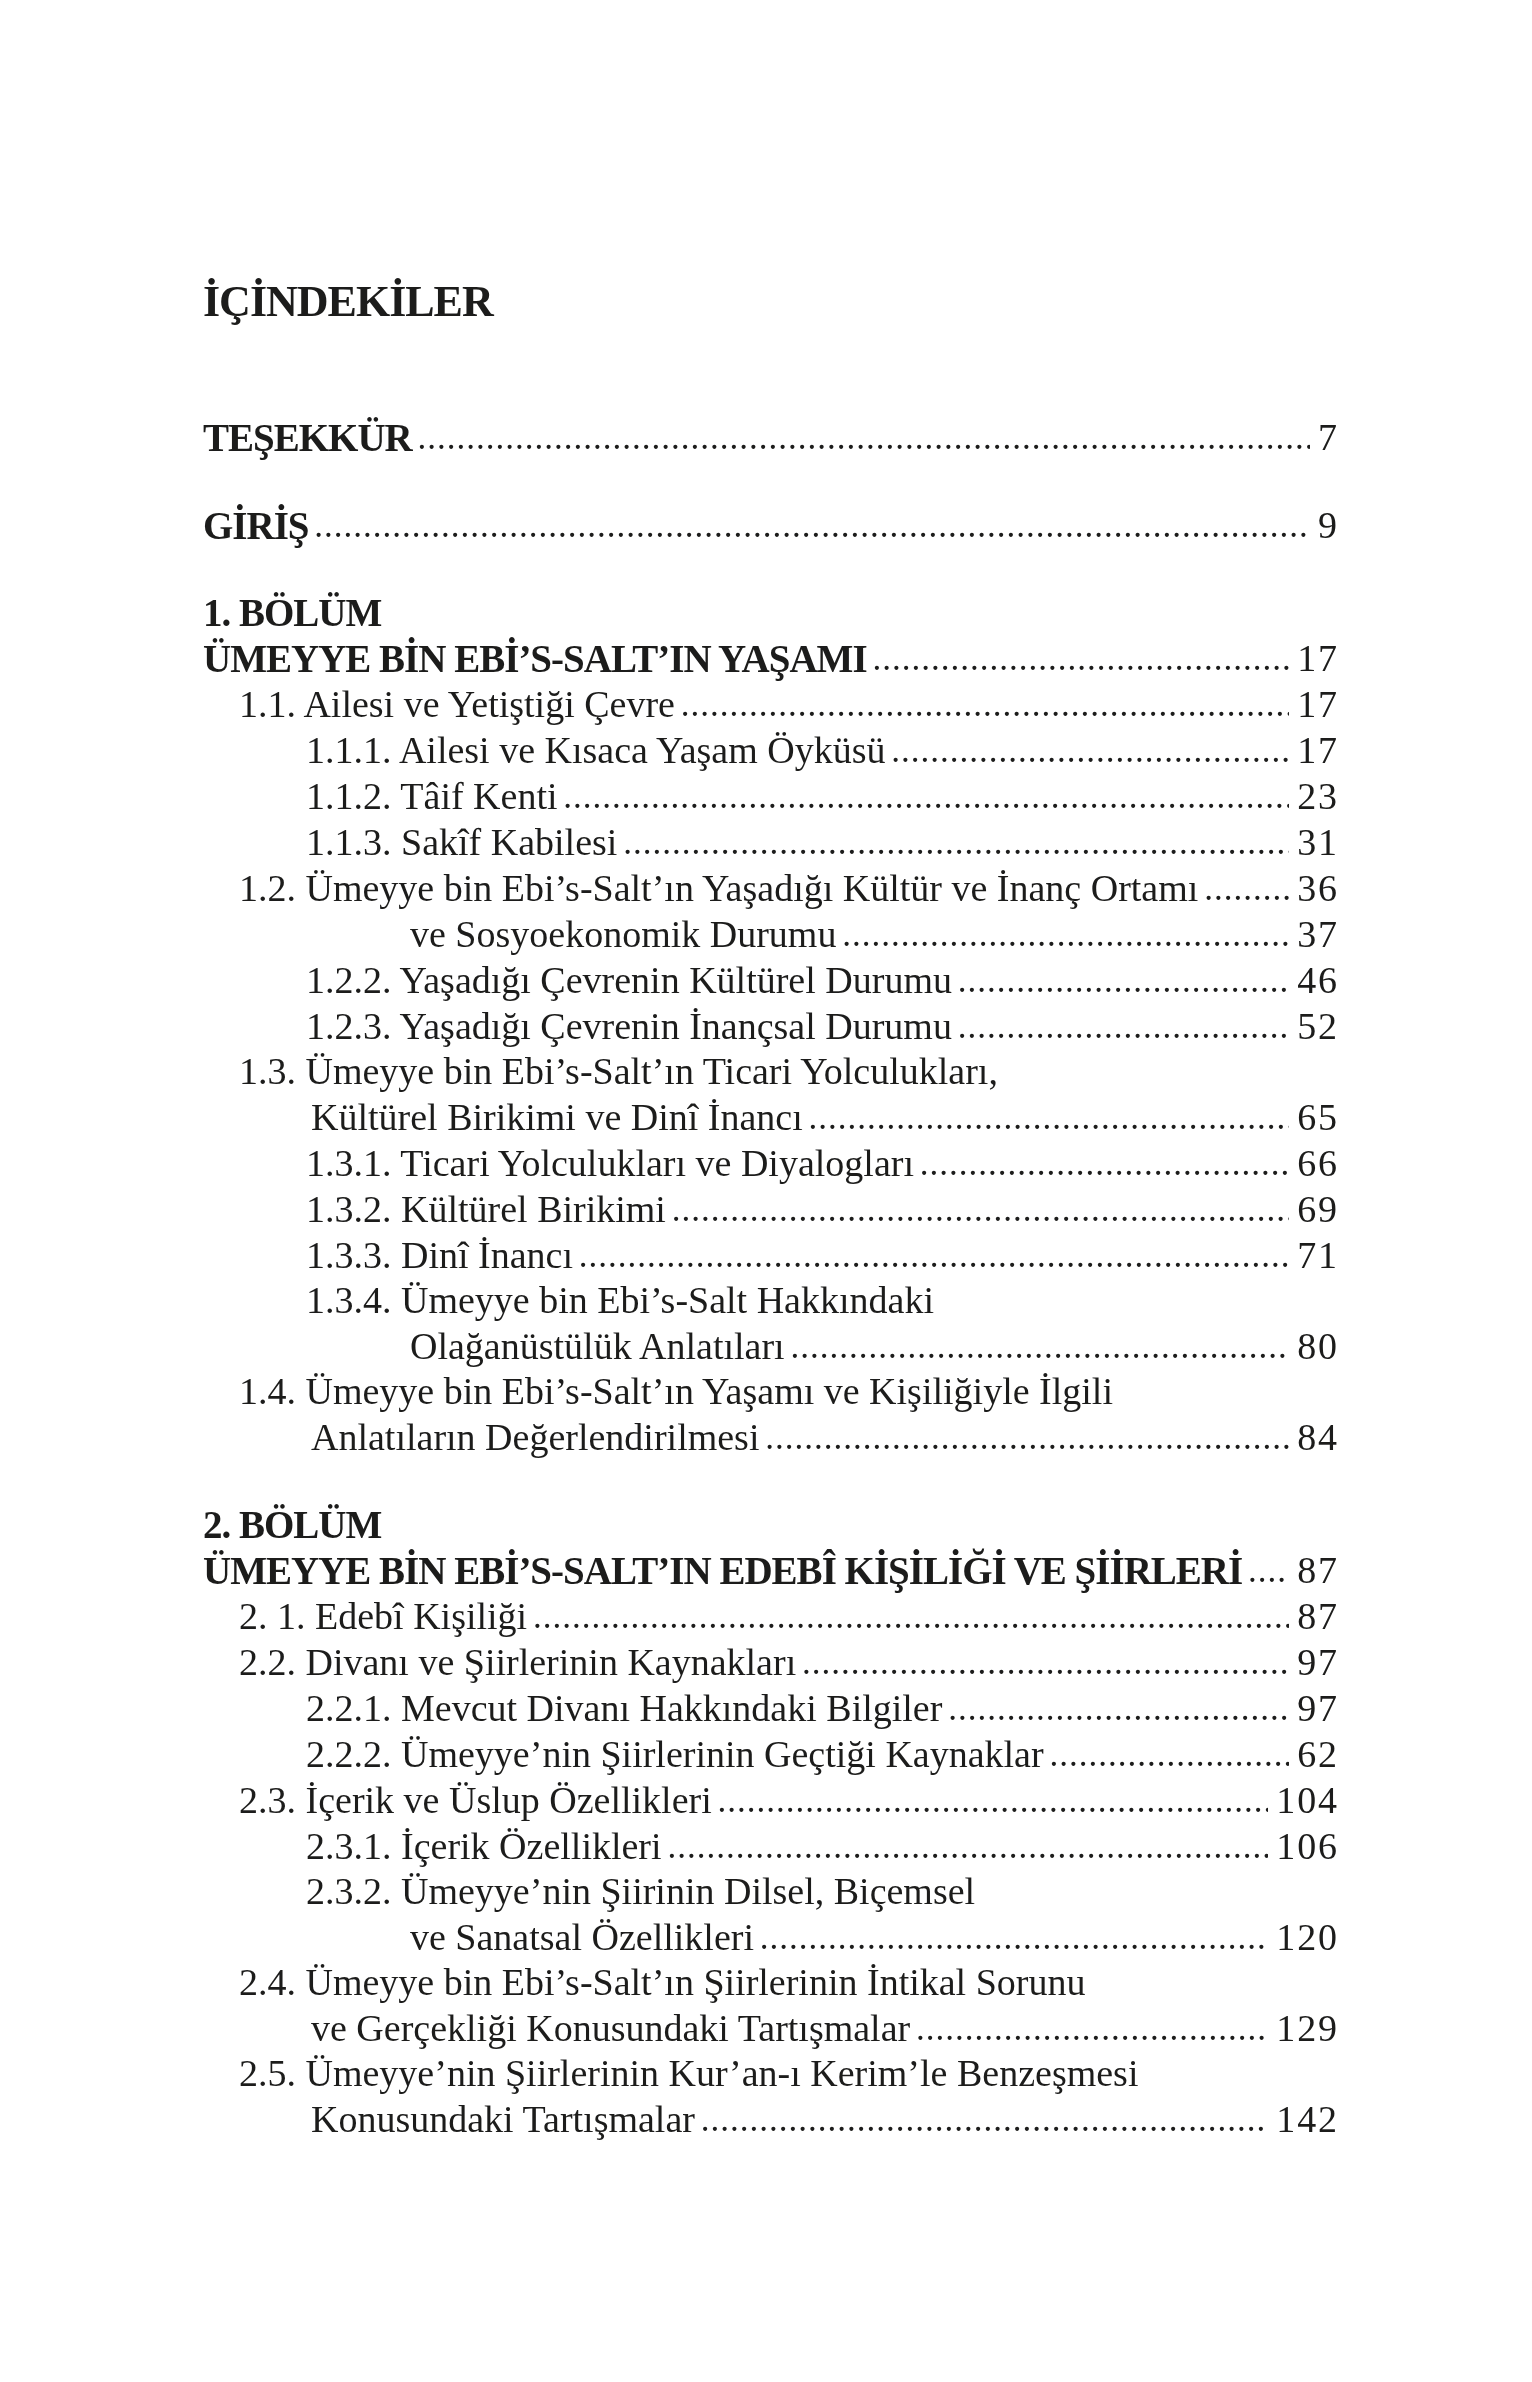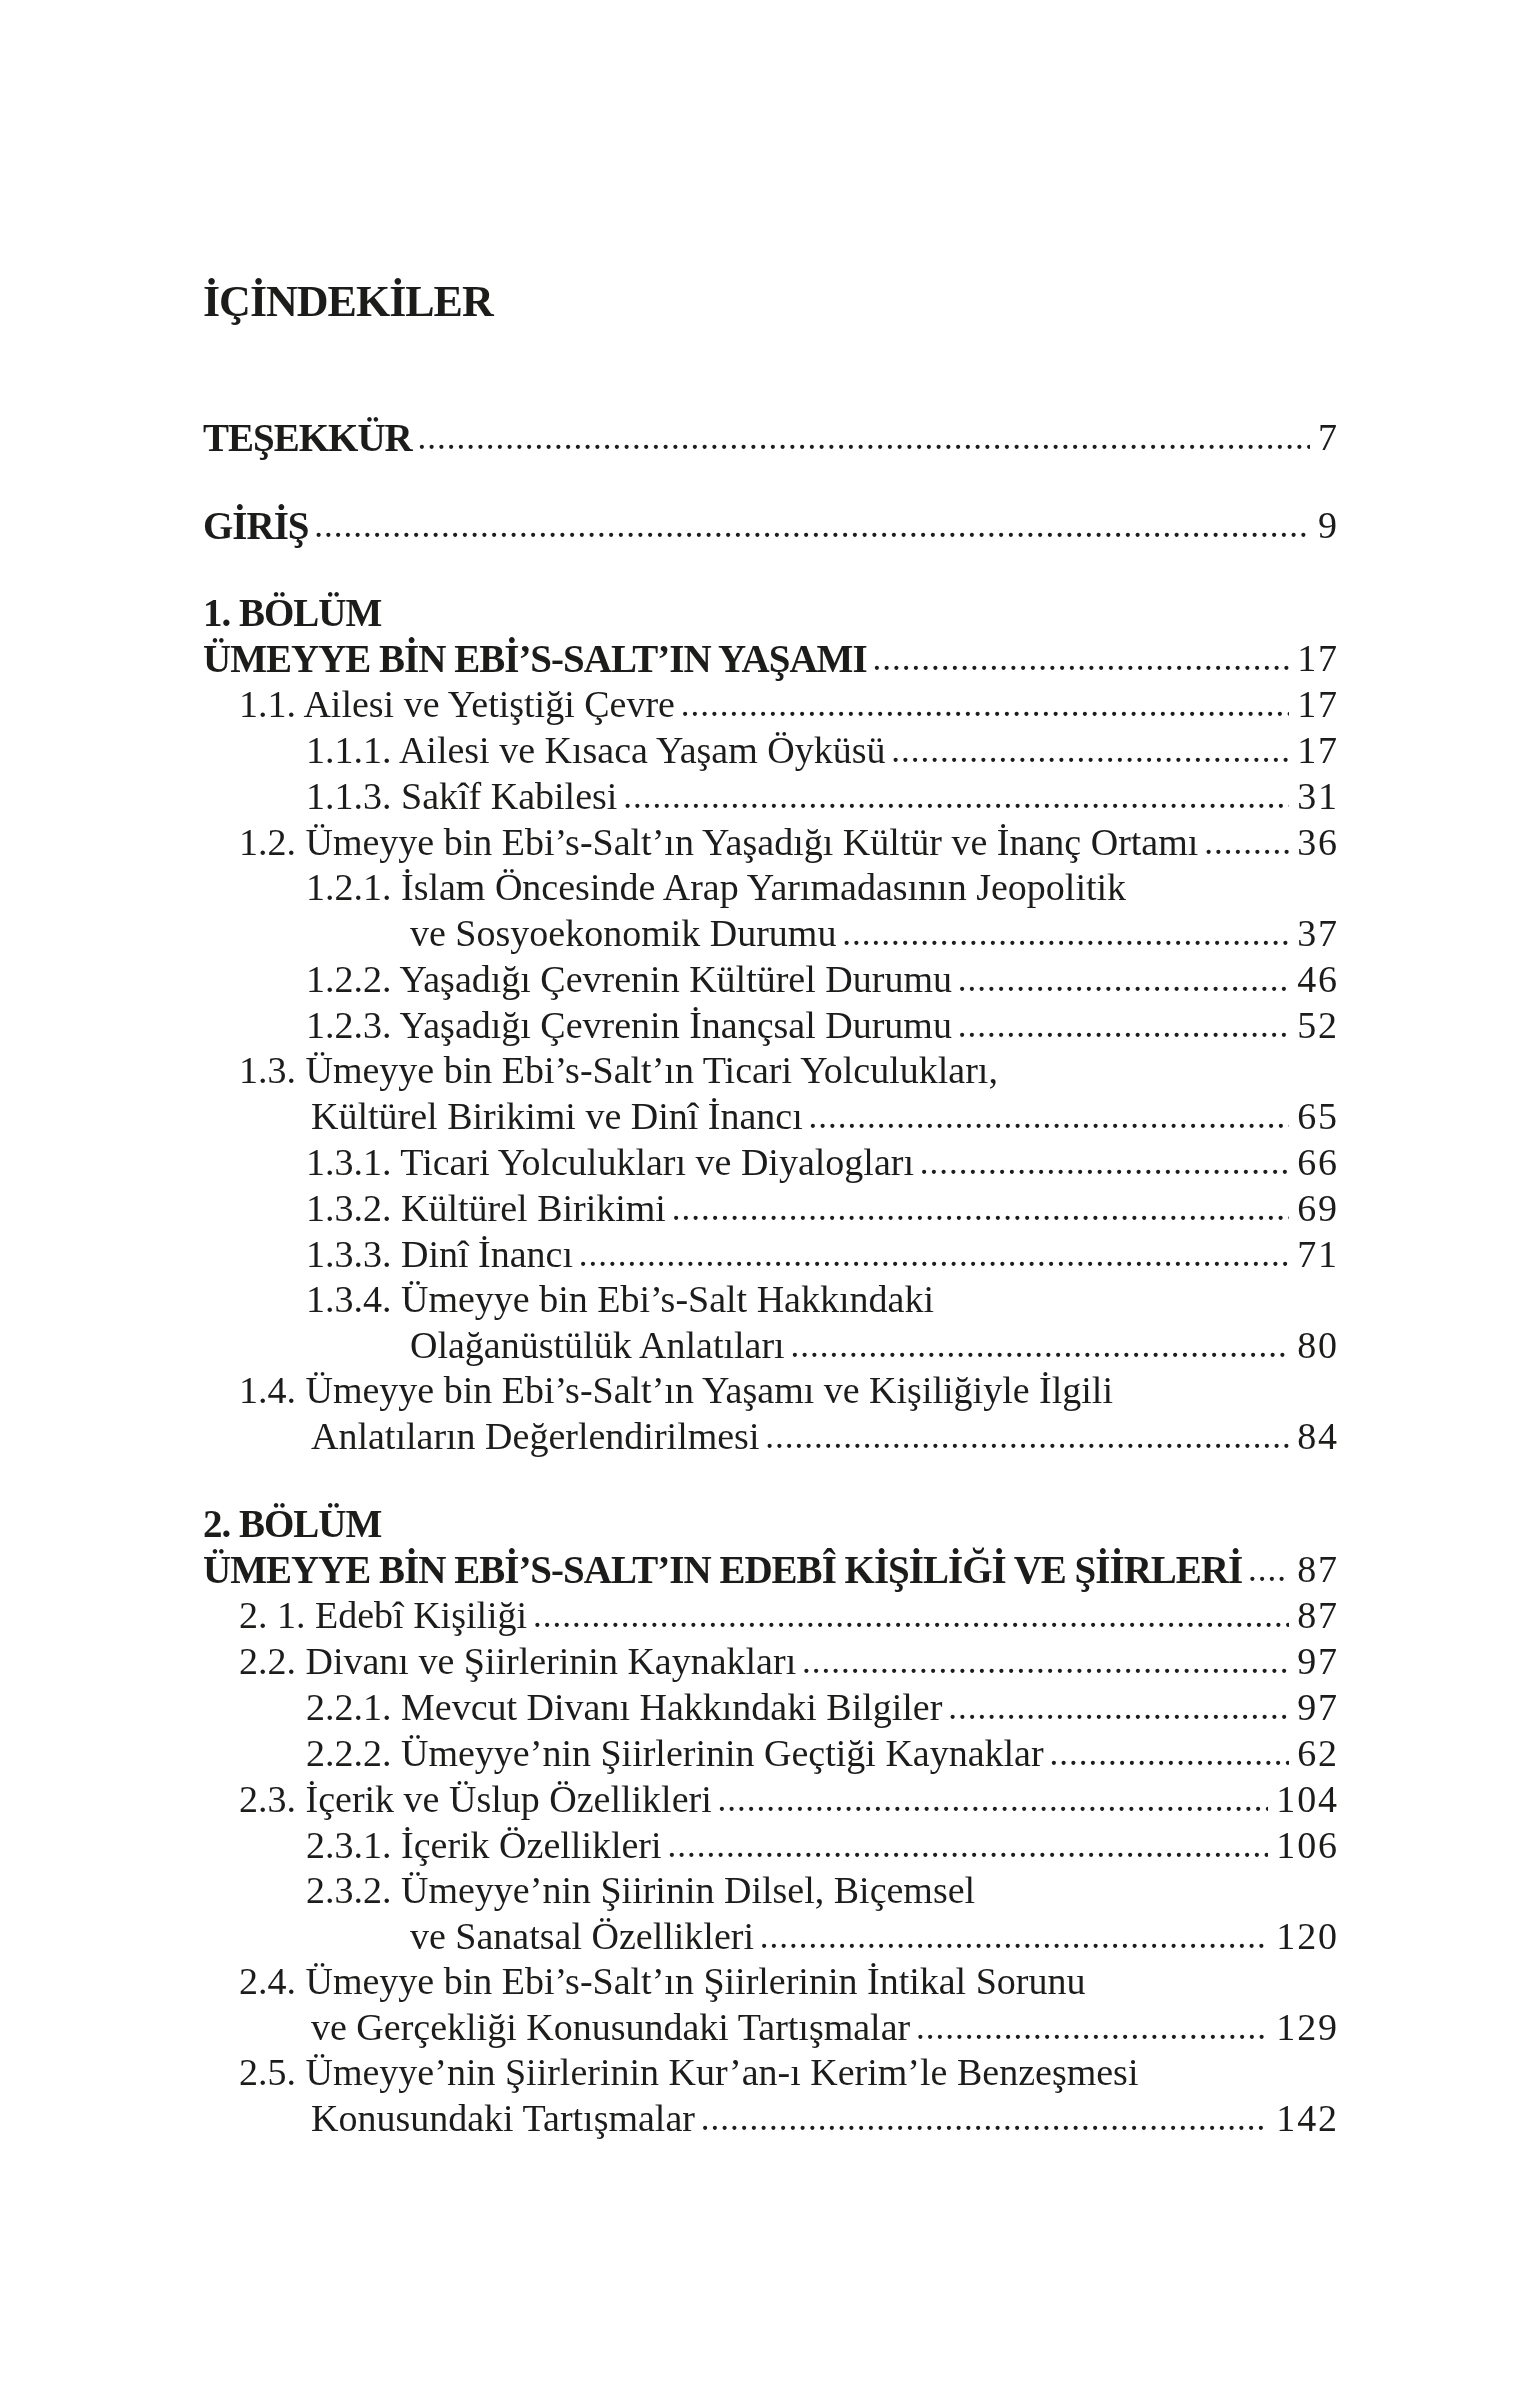--- a/index.html
+++ b/index.html
@@ -95,31 +95,33 @@
         <span class="label">1.1. Ailesi ve Yetiştiği Çevre</span>
         <span class="dots"></span>
         <span class="pg">17</span>
       </div>
       <div class="row l2">
         <span class="label">1.1.1. Ailesi ve Kısaca Yaşam Öyküsü</span>
         <span class="dots"></span>
         <span class="pg">17</span>
       </div>
       <div class="row l2">
+        <span class="label">1.1.2. Tâif Kenti</span>
+        <span class="dots"></span>
+        <span class="pg">23</span>
+      </div>
+      <div class="row l2">
         <span class="label">1.1.3. Sakîf Kabilesi</span>
         <span class="dots"></span>
         <span class="pg">31</span>
       </div>
       <div class="row l1">
         <span class="label">1.2. Ümeyye bin Ebi’s-Salt’ın Yaşadığı Kültür ve İnanç Ortamı</span>
         <span class="dots"></span>
         <span class="pg">36</span>
-      </div>
-      <div class="row l2">
-        <span class="label">1.2.1. İslam Öncesinde Arap Yarımadasının Jeopolitik</span>
       </div>
       <div class="row c2">
         <span class="label">ve Sosyoekonomik Durumu</span>
         <span class="dots"></span>
         <span class="pg">37</span>
       </div>
       <div class="row l2">
         <span class="label">1.2.2. Yaşadığı Çevrenin Kültürel Durumu</span>
         <span class="dots"></span>
         <span class="pg">46</span>

